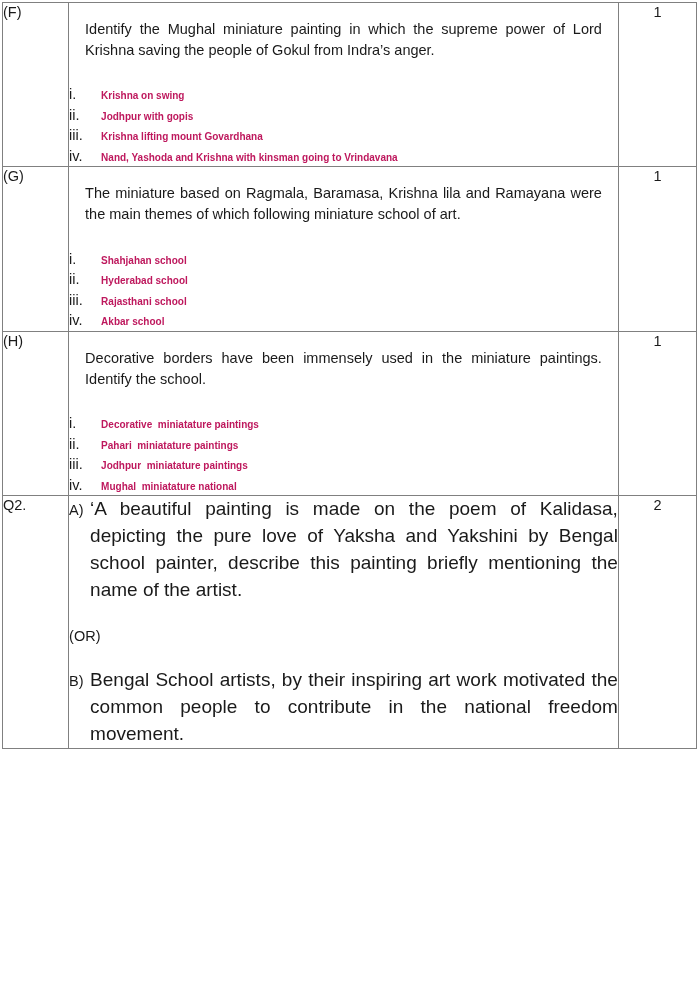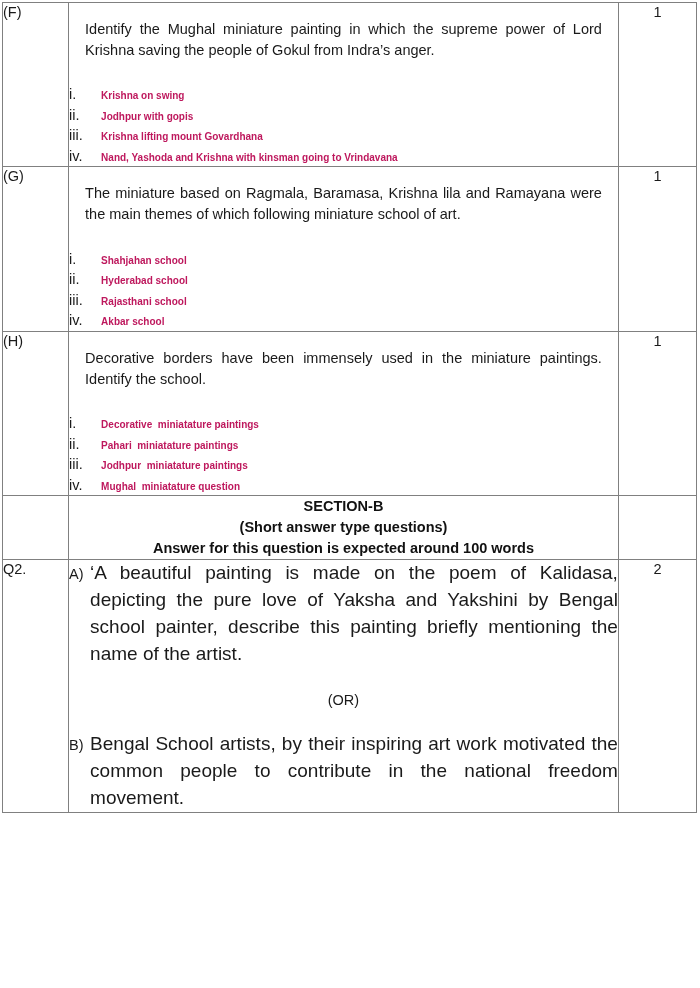--- a/index.html
+++ b/index.html
@@ -128,21 +128,21 @@
   }
   .sub-text {
     flex: 1 1 auto;
     font-size: 19px;
     line-height: 1.42;
     text-align: justify;
     text-justify: inter-word;
     color: #1a1a1a;
   }
   .or-line {
-    text-align: center;
+    text-align: left;
     font-size: 14.5px;
     margin: 22px 0 20px 0;
     color: #1a1a1a;
   }
 </style>
 </head>
 <body>
 
 <div class="page">
 
@@ -251,43 +251,30 @@
             </li>
             <li>
               <div class="opt-row">
                 <span class="opt-num">iii.</span>
                 <span class="opt-text">Jodhpur  miniatature paintings</span>
               </div>
             </li>
             <li>
               <div class="opt-row">
                 <span class="opt-num">iv.</span>
-                <span class="opt-text">Mughal  miniatature question</span>
+                <span class="opt-text">Mughal  miniatature national</span>
               </div>
             </li>
           </ol>
         </td>
         <td class="cell-marks">
           <span>1</span>
         </td>
       </tr>
 
-      <tr>
-        <td class="cell-label">
-          <span></span>
-        </td>
-        <td class="section-head">
-          <div>SECTION-B</div>
-          <div>(Short answer type questions)</div>
-          <div>Answer for this question is expected around 100 words</div>
-        </td>
-        <td class="cell-marks">
-          <span></span>
-        </td>
-      </tr>
 
       <tr>
         <td class="cell-label">
           <span>Q2.</span>
         </td>
         <td class="cell-body">
           <div class="subpart">
             <span class="sub-letter">A)</span>
             <span class="sub-text">‘A beautiful painting is made on the poem of Kalidasa, depicting the pure love of Yaksha and Yakshini by Bengal school painter, describe this painting briefly mentioning the name of the artist.</span>
           </div>

